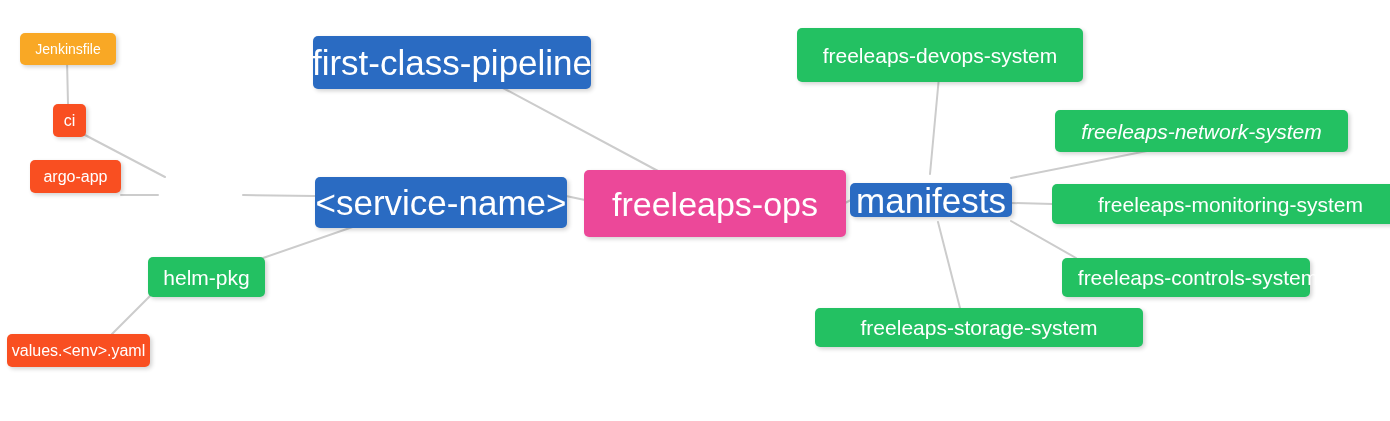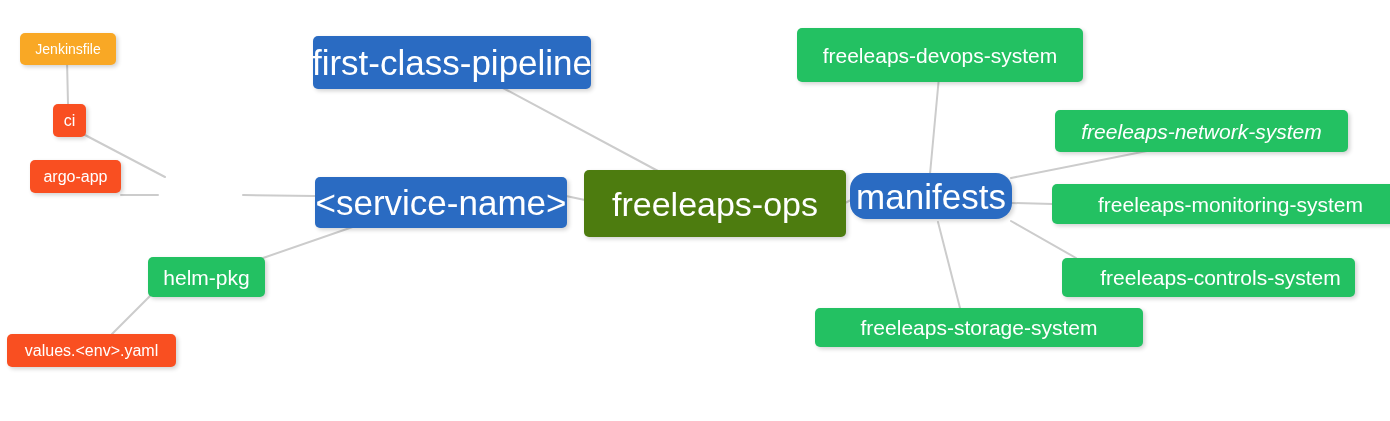--- a/index.html
+++ b/index.html
@@ -40,21 +40,21 @@
     white-space: nowrap;
     cursor: pointer;
     box-sizing: border-box;
     text-align: center;
     line-height: 1;
   }
   .c-blue   { background: #2a6bc2; }
   .c-green  { background: #23c162; }
   .c-red    { background: #f94f21; }
   .c-amber  { background: #f9a825; }
-  .c-dark   { background: #4d7c0f; }
+  .c-dark   { background: #ec4899; }
   .size-xl { font-size: 34px; }
   .size-lg { font-size: 35px; }
   .size-md { font-size: 21px; }
   .size-sm { font-size: 16px; }
   .size-xs { font-size: 14px; }
 </style>
 </head>
 <body>
 
 <div class="canvas">
@@ -78,33 +78,33 @@
 
   <div class="node c-amber size-xs" style="left:20px;   top:33px;  width:96px;  height:32px;">Jenkinsfile</div>
 
   <div class="node c-red size-sm" style="left:53px;   top:104px; width:33px;  height:33px;">ci</div>
 
   <div class="node c-red size-sm" style="left:30px;   top:160px; width:91px;  height:33px;">argo-app</div>
 
 
   <div class="node c-green size-md" style="left:148px;  top:257px; width:117px; height:40px;text-align:right;">helm-pkg</div>
 
-  <div class="node c-red size-sm" style="left:7px;    top:334px; width:169px; height:33px;">values.&lt;env&gt;.yaml</div>
+  <div class="node c-red size-sm" style="left:7px;    top:334px; width:143px; height:33px;">values.&lt;env&gt;.yaml</div>
 
   <div class="node c-blue size-lg" style="left:313px;  top:36px;  width:278px; height:53px;">first-class-pipeline</div>
 
   <div class="node c-blue size-lg" style="left:315px;  top:171px; width:252px; height:51px;margin-top:6px;">&lt;service-name&gt;</div>
 
   <div class="node c-dark size-xl" style="left:584px;  top:170px; width:262px; height:67px;">freeleaps-ops</div>
 
-  <div class="node c-blue size-lg" style="left:850px;  top:173px; width:162px; height:46px;border-radius:16px;">manifests</div>
+  <div class="node c-blue size-lg" style="left:850px;  top:183px; width:162px; height:34px;">manifests</div>
 
   <div class="node c-green size-md" style="left:797px;  top:28px;  width:286px; height:54px;">freeleaps-devops-system</div>
 
   <div class="node c-green size-md" style="left:1055px; top:110px; width:293px; height:42px;font-style:italic;">freeleaps-network-system</div>
 
   <div class="node c-green size-md" style="left:1052px; top:184px; width:357px; height:40px;">freeleaps-monitoring-system</div>
 
-  <div class="node c-green size-md" style="left:1062px; top:258px; width:293px; height:39px;padding-left:24px;">freeleaps-controls-system</div>
+  <div class="node c-green size-md" style="left:1062px; top:258px; width:248px; height:39px;padding-left:24px;">freeleaps-controls-system</div>
 
   <div class="node c-green size-md" style="left:815px;  top:308px; width:328px; height:39px;">freeleaps-storage-system</div>
 
 </div>
 
 </body></html>

